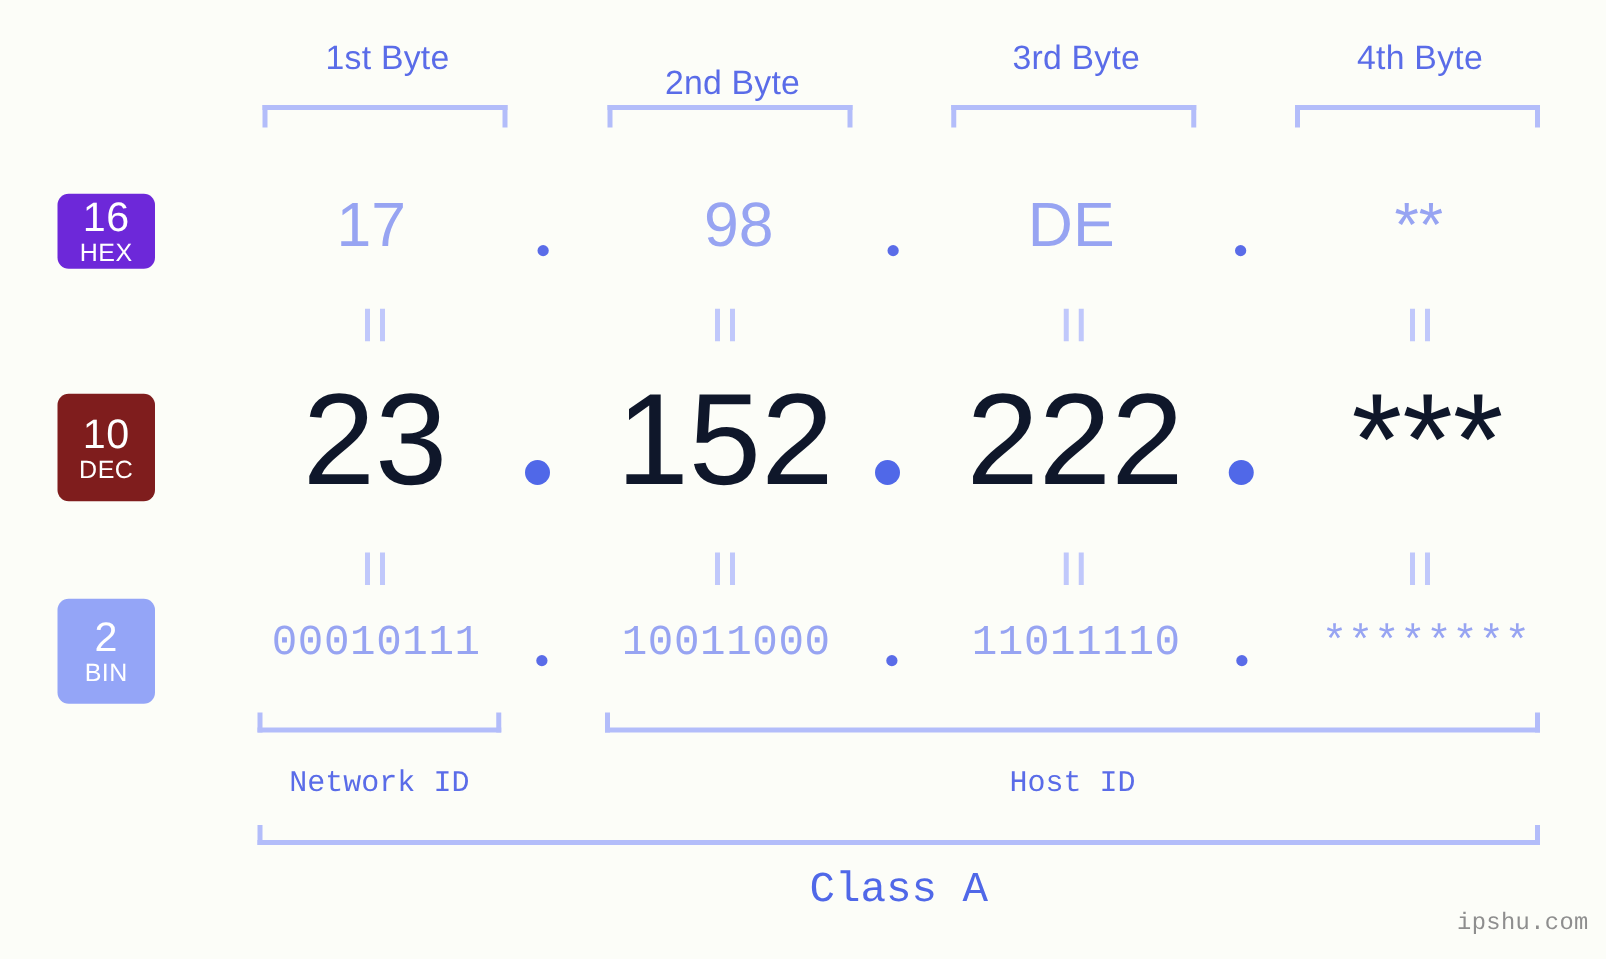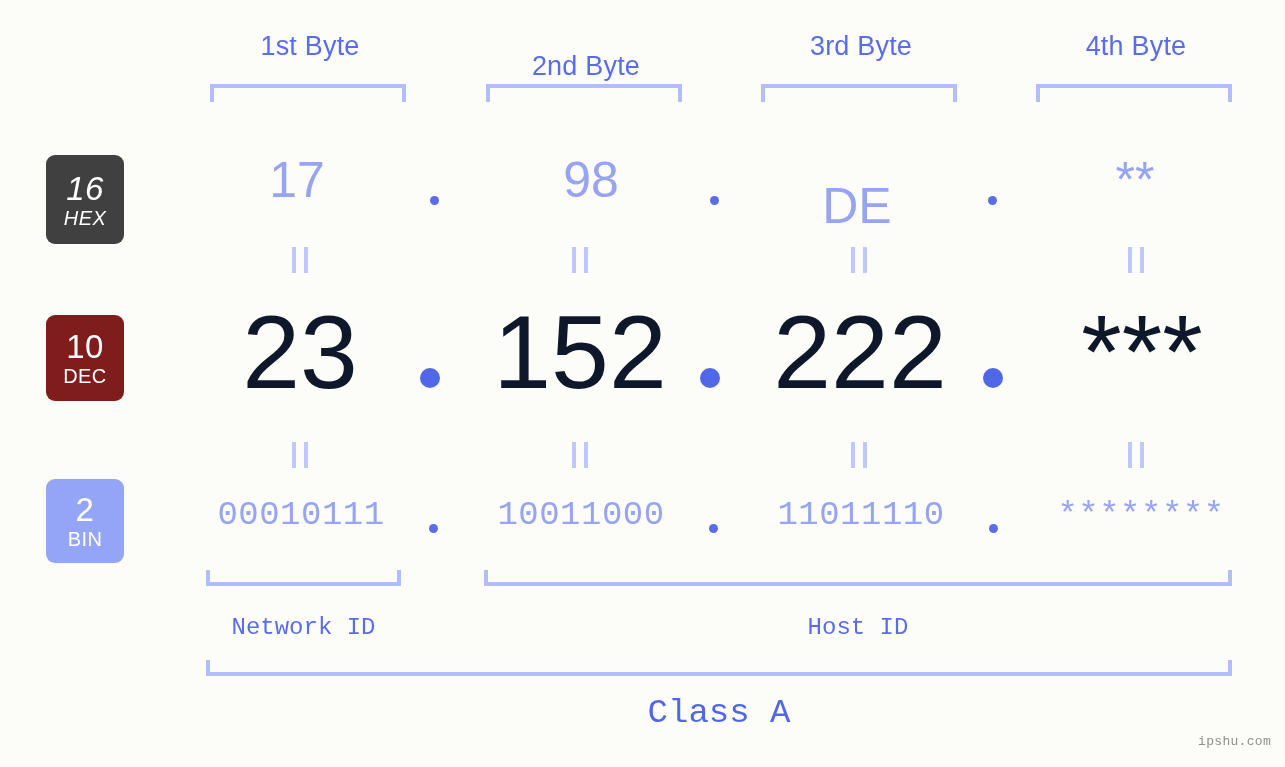--- a/index.html
+++ b/index.html
@@ -72,21 +72,21 @@
     font-size: 33px;
     font-weight: 400;
     letter-spacing: 0.5px;
   }
   .badge .name {
     font-size: 20px;
     font-weight: 400;
     margin-top: 3px;
     letter-spacing: 0.4px;
   }
-  .badge-hex { top: 155px;  height: 89px; background: #404040; font-style: italic; }
+  .badge-hex { top: 155px;  height: 60px; background: #6d28d9; }
   .badge-dec { top: 315px;  height: 86px; background: #7f1d1d; }
   .badge-bin { top: 479px;  height: 84px; background: #94a5f7; }
 
   
   .hex-val {
     position: absolute;
     top: 155px;
     width: 200px;
     text-align: center;
     font-size: 50px;
@@ -178,21 +178,21 @@
     color: #5068e8;
     font-family: "Liberation Mono", monospace;
     white-space: nowrap;
   }
 
   
   .watermark {
     position: absolute;
     right: 14px;
     bottom: 18px;
-    font-size: 13px;
+    font-size: 19px;
     color: #8e8e8e;
     font-family: "Liberation Mono", monospace;
     letter-spacing: 0.3px;
     text-align: center;
   }
 </style>
 </head>
 <body>
 
 <div class="stage">
@@ -217,21 +217,21 @@
   </div>
   <div class="badge badge-bin">
     <span class="num">2</span>
     <span class="name">BIN</span>
   </div>
 
   <div class="hex-val" style="left:197px;">17</div>
   <div class="hex-dot" style="left:430px;"></div>
   <div class="hex-val" style="left:491px;">98</div>
   <div class="hex-dot" style="left:710px;"></div>
-  <div class="hex-val" style="left:757px;margin-top:26px;">DE</div>
+  <div class="hex-val" style="left:757px;">DE</div>
   <div class="hex-dot" style="left:988px;"></div>
   <div class="hex-val" style="left:1035px;">**</div>
 
   <div class="eq" style="left:292px; top:247px;">
       <i></i>
       <i></i>
     </div>
   <div class="eq" style="left:572px; top:247px;">
       <i></i>
       <i></i>

